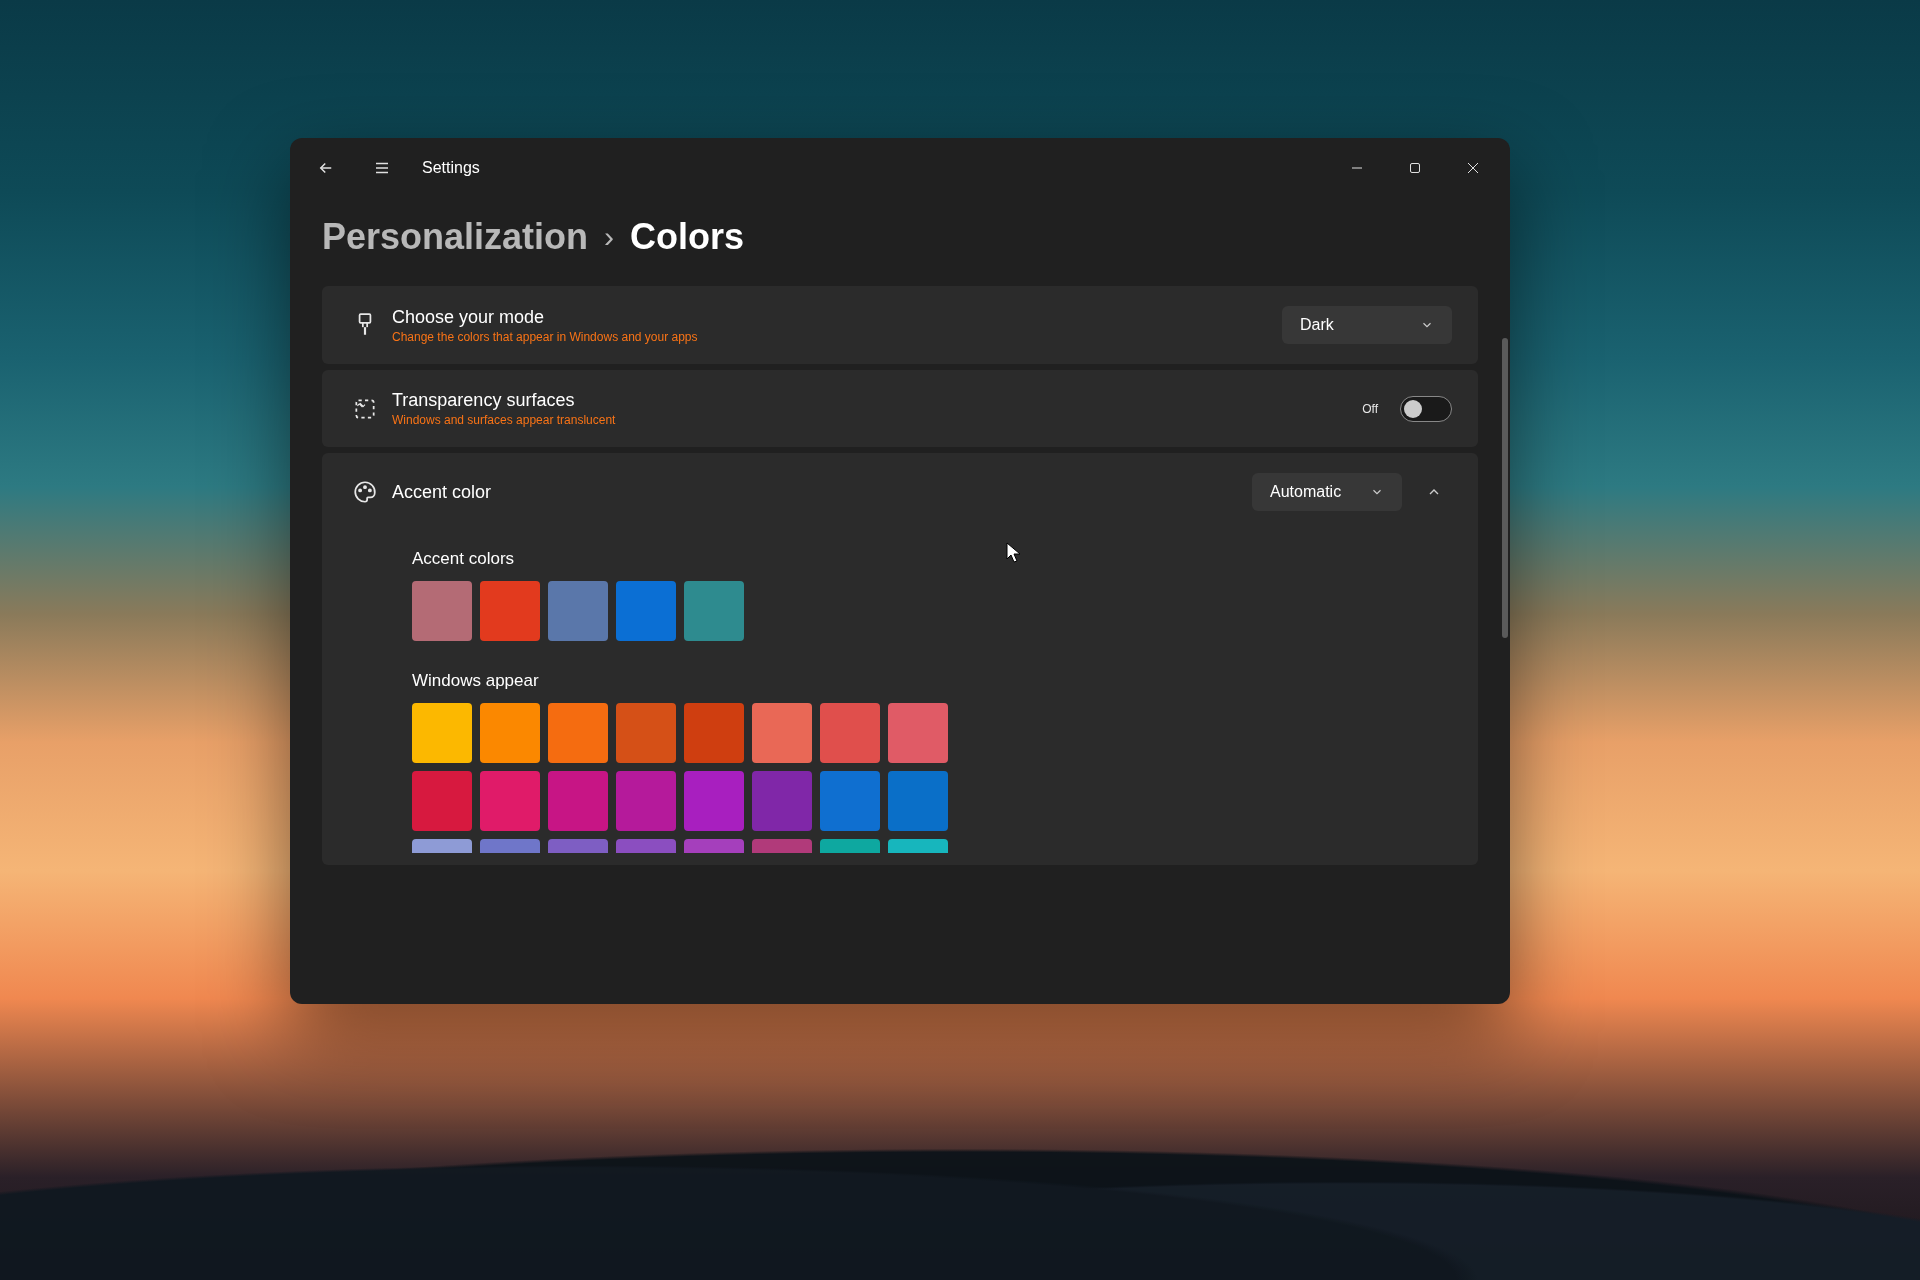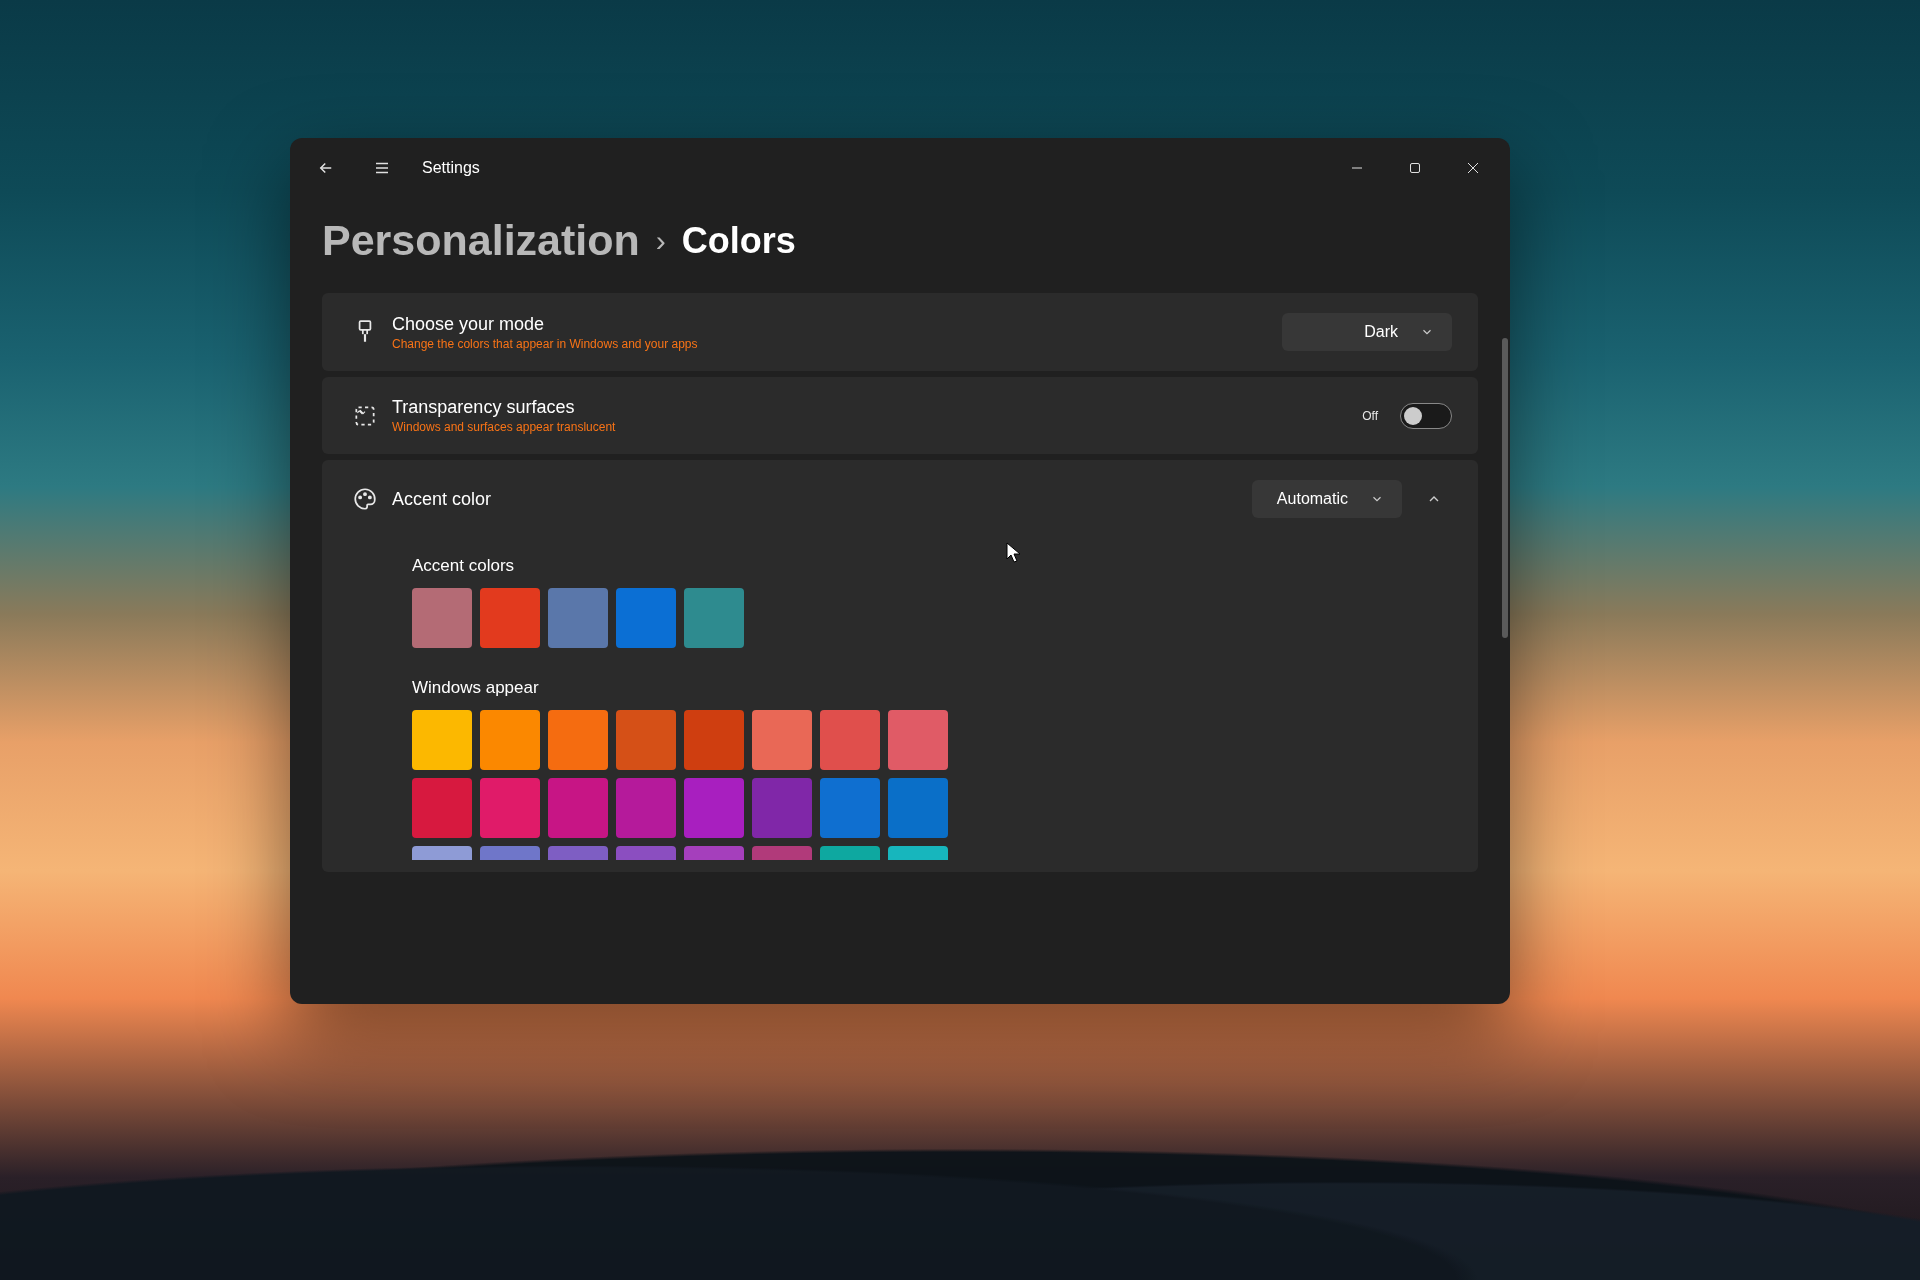--- a/index.html
+++ b/index.html
@@ -46,39 +46,39 @@
   .tb-left { display:flex; align-items:center; gap: 24px; }
   .tb-btn { width:32px; height:32px; display:flex; align-items:center; justify-content:center; border-radius:4px; color:#e0e0e0; }
   .app-title { font-size: 16px; }
   .tb-right { margin-left: auto; display:flex; }
   .win-btn { width:58px; height:42px; display:flex; align-items:center; justify-content:center; color:#e0e0e0; }
   .content { padding: 0 32px; position:relative; }
   .breadcrumb {
     display:flex; align-items:center; gap: 16px;
     padding: 18px 0 28px 0;
   }
-  .bc-parent { font-size: 43px; font-weight:600; color:#b8b8b8; }
+  .bc-parent { font-size: 36px; font-weight:600; color:#b8b8b8; }
   .bc-sep { font-size: 30px; color:#b8b8b8; }
   .bc-current { font-size: 36px; font-weight:600; color:#fff; }
   .card {
     background: #2b2b2b;
     border-radius: 6px;
     margin-bottom: 6px;
     padding: 20px 26px;
     display:flex; align-items:center; gap: 10px;
   }
   .card .ico { width:34px; display:flex; align-items:center; justify-content:center; color:#e8e8e8; }
   .card .txt { flex:0 1 auto; }
   .card .ttl { font-size: 18px; }
   .card .sub { font-size: 12px; color:#f97316; margin-top:2px;}
   .card .ctrl { margin-left:auto; display:flex; align-items:center; gap:14px; }
   .dropdown {
     background:#373737; border-radius:6px;
     padding: 10px 18px; min-width:170px;
-    display:flex; align-items:center; justify-content:flex-end;
+    display:flex; align-items:center; justify-content:space-between;
     font-size:16px; color:#fff;
   }
   .dropdown .chev { margin-left: 22px; color:#ccc; }
   .toggle-label { font-size:12px; margin-right:8px; color:#e8e8e8;}
   .toggle {
     width:52px; height:26px; border-radius:20px; background:#1a1a1a; border:1px solid #888;
     position:relative;
   }
   .toggle .knob { position:absolute; left:3px; top:3px; width:18px; height:18px; border-radius:50%; background:#ccc; }
   .expand-btn { width:36px; height:36px; display:flex; align-items:center; justify-content:center; color:#ccc; border-radius:4px; }

